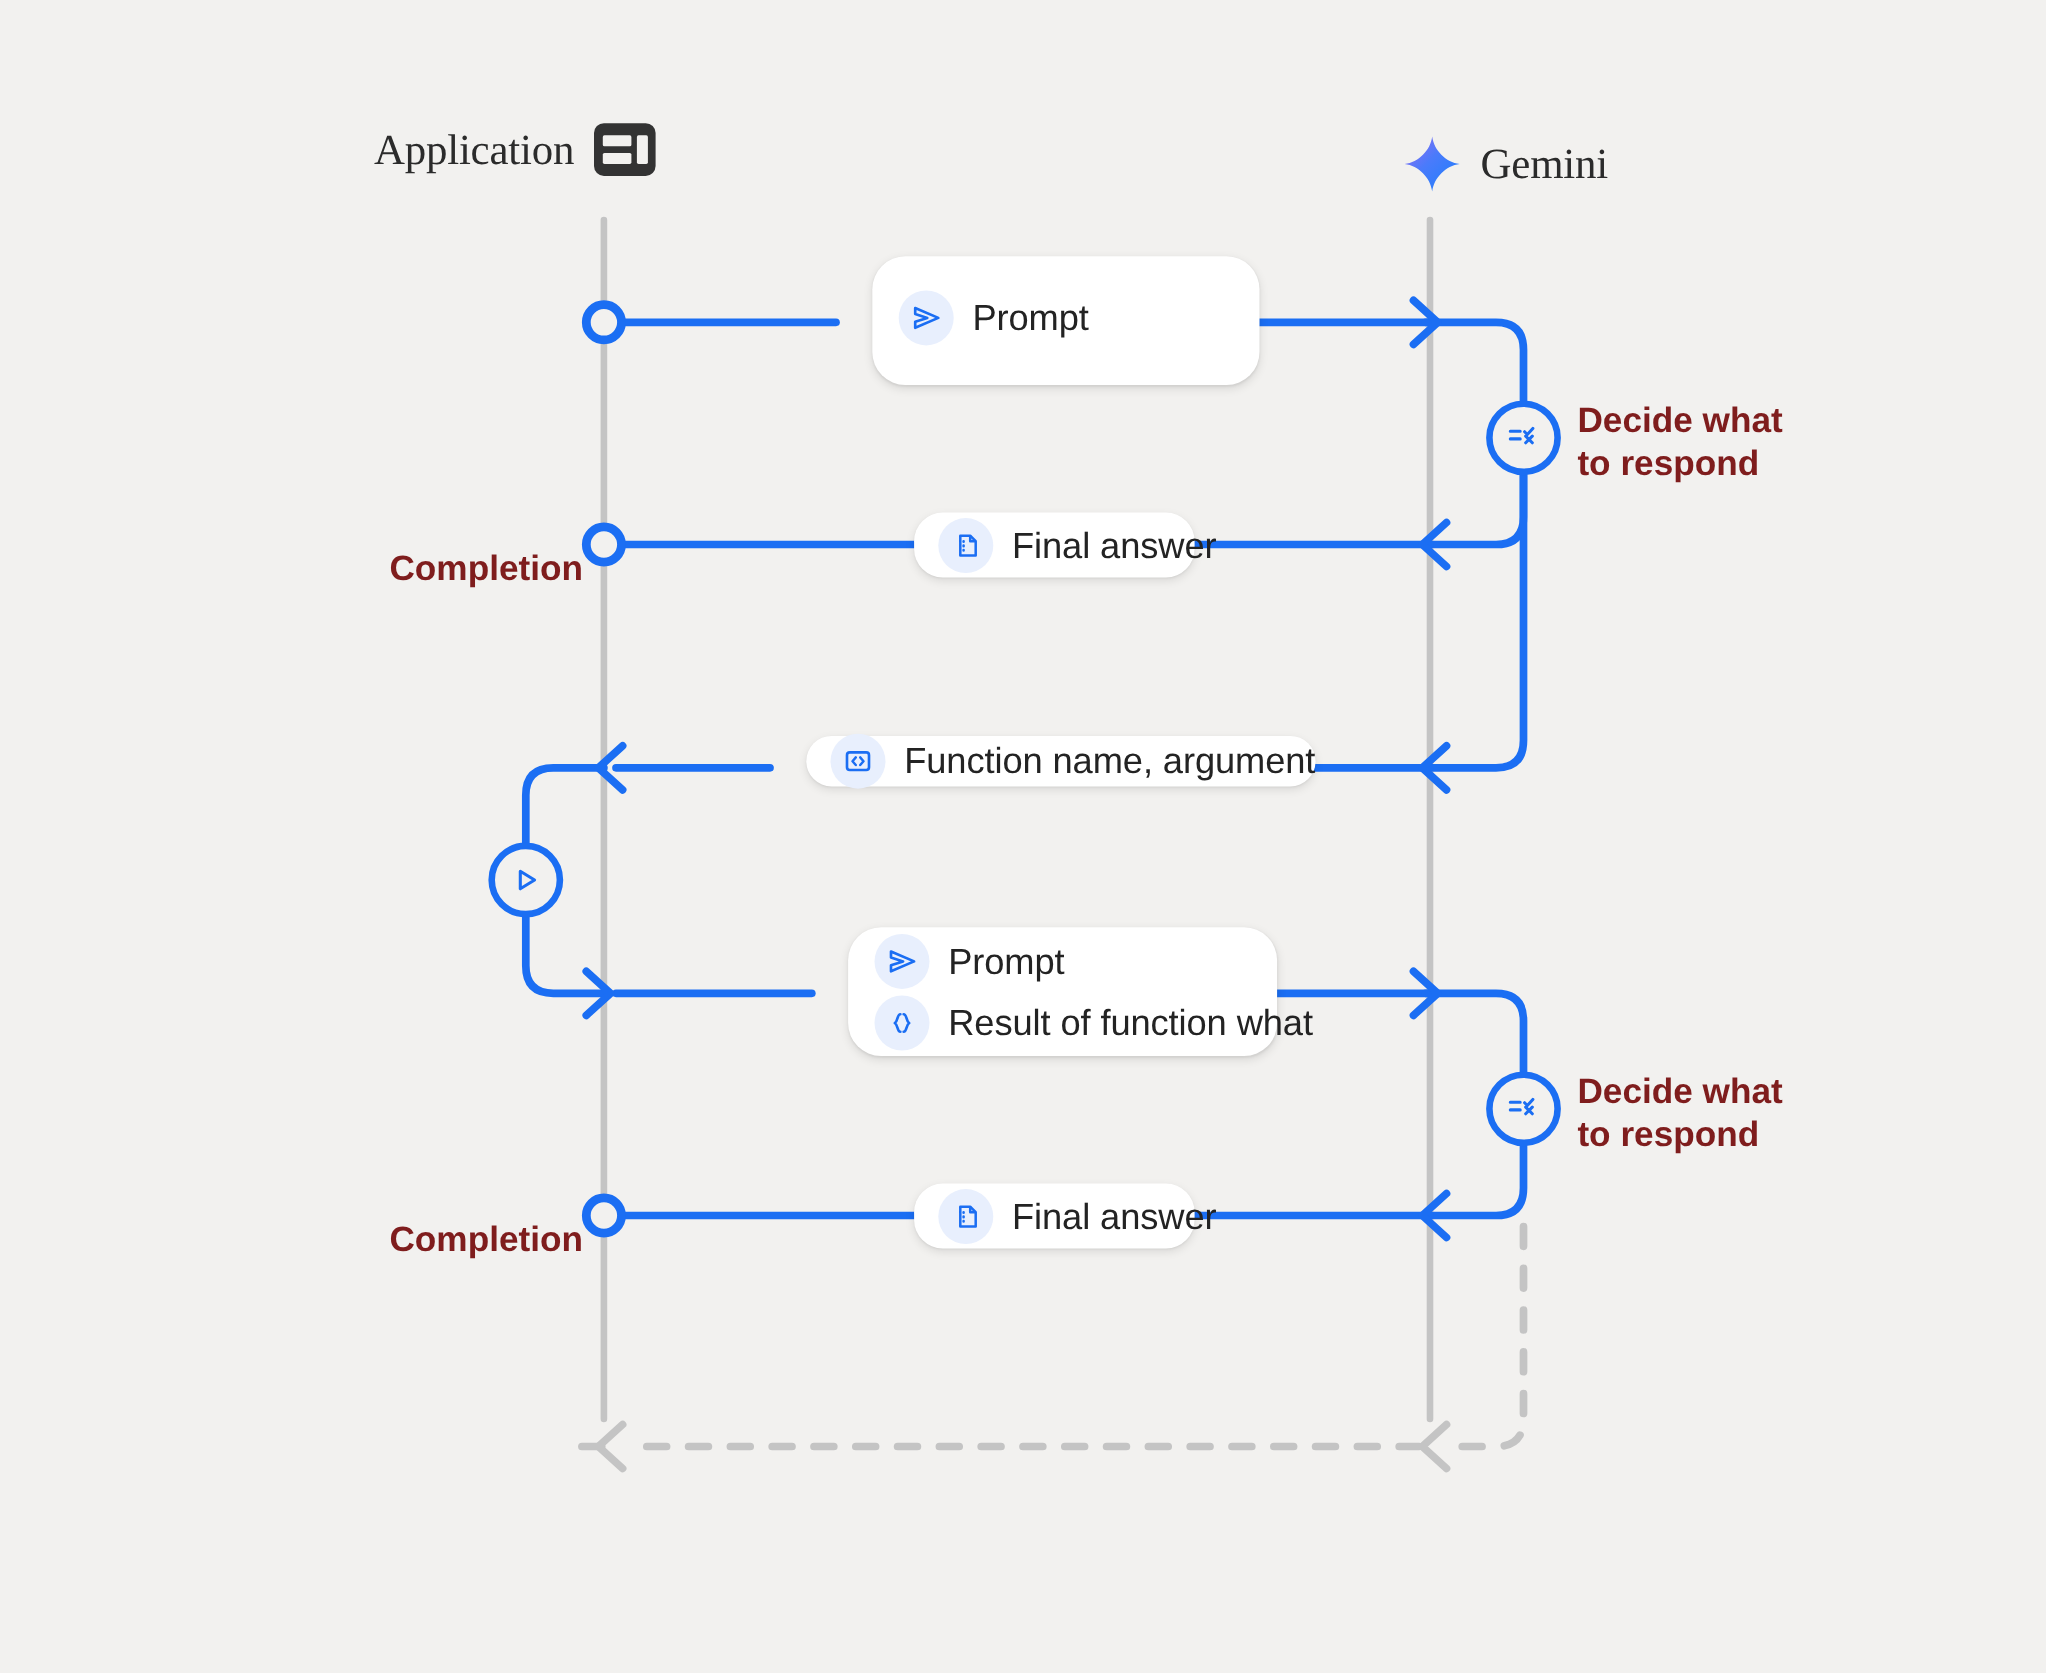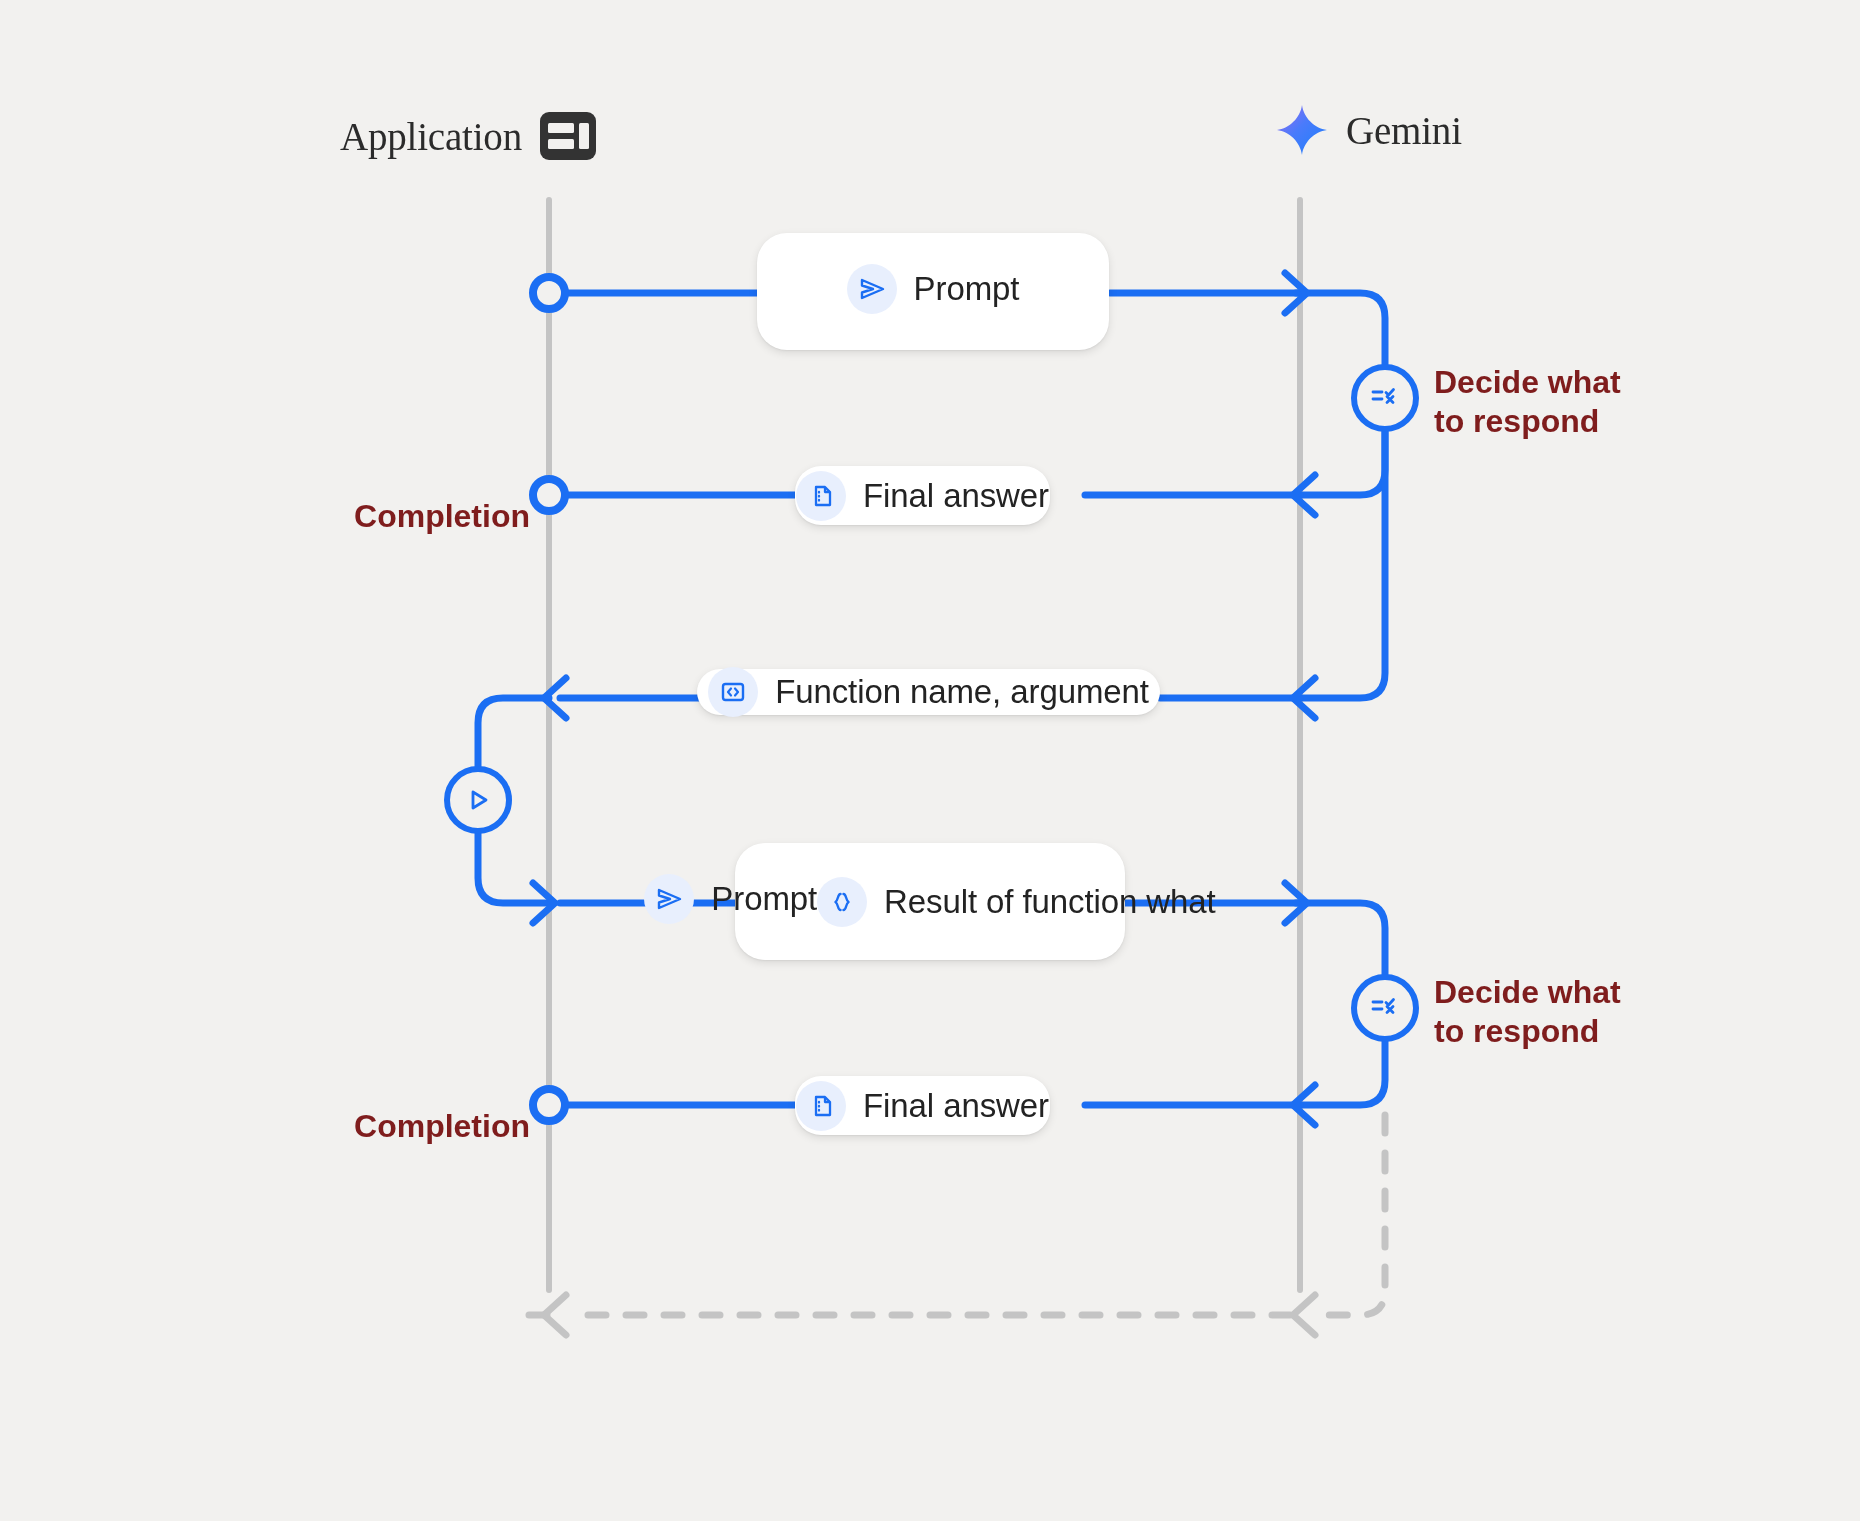--- a/index.html
+++ b/index.html
@@ -62,24 +62,25 @@
     flex: 0 0 auto;
   }
 
   
   .card {
     position: absolute;
     background: #ffffff;
     border-radius: 26px;
     box-shadow: 0 3px 9px rgba(0,0,0,0.10), 0 1px 2px rgba(0,0,0,0.06);
     display: flex;
-    flex-direction: row;
+    flex-direction: column;
     justify-content: center;
     box-sizing: border-box;
     z-index: 5;
+    margin-left: 36px;
   }
   .card.tall { border-radius: 30px; }
   .card-row {
     display: flex;
     align-items: center;
     gap: 17px;
     white-space: nowrap;
   }
   .card-row .txt {
     font-size: 33px;
@@ -230,21 +231,21 @@
 
   <div class="col-header" style="left:340px; top:112px;">
     <span class="label">Application</span>
     <span class="app-icon">
       <span class="bar b1"></span>
         <span class="bar b2"></span>
         <span class="bar b3"></span>
     </span>
   </div>
 
-  <div class="col-header" style="left:1276px; top:104px;">
+  <div class="col-header" style="left:1276px; top:123px;">
     <span class="gemini-icon">
       <svg viewBox="0 0 52 52" width="52" height="52" xmlns="http://www.w3.org/2000/svg">
         <path d="M26 1 C27.6 13.6 38.4 24.4 51 26 C38.4 27.6 27.6 38.4 26 51 C24.4 38.4 13.6 27.6 1 26 C13.6 24.4 24.4 13.6 26 1 Z" fill="url(#gemGrad)"></path>
       </svg>
     </span>
     <span class="label">Gemini</span>
   </div>
 
   <div class="card tall" style="left:757px; top:233px; width:352px; height:117px; padding:0 24px;">
     <div class="card-row" style="margin-bottom:6px;">

